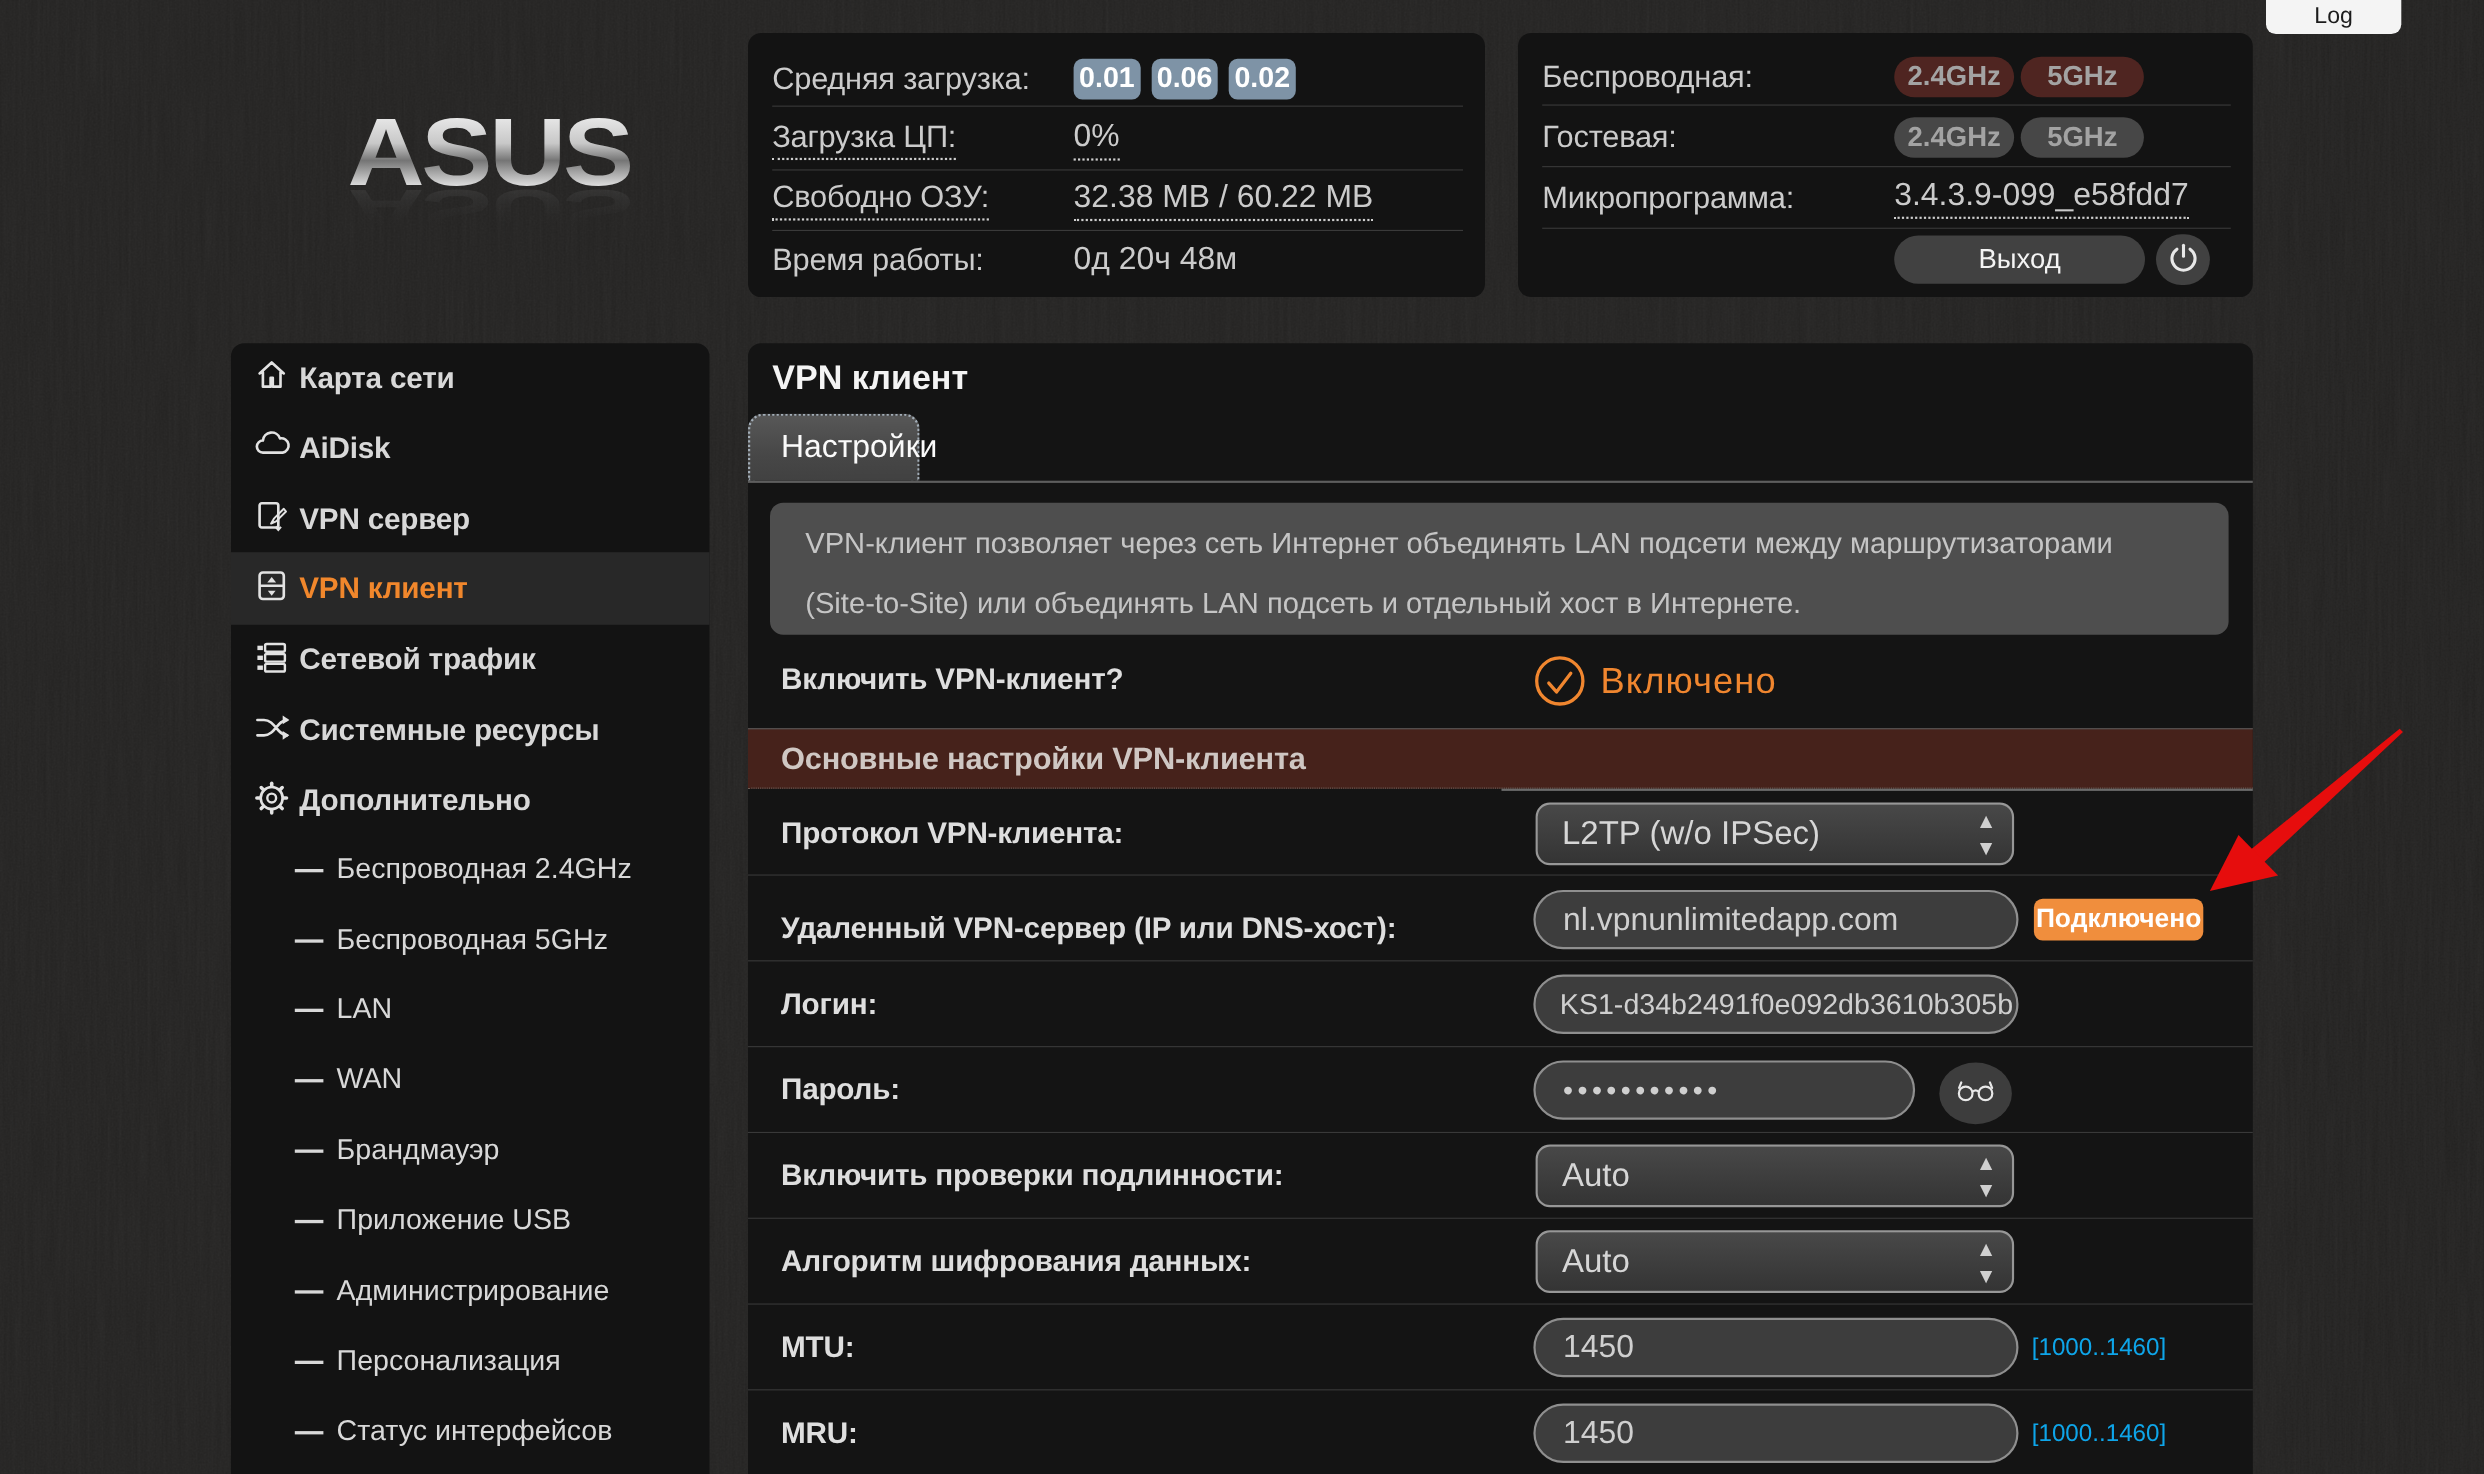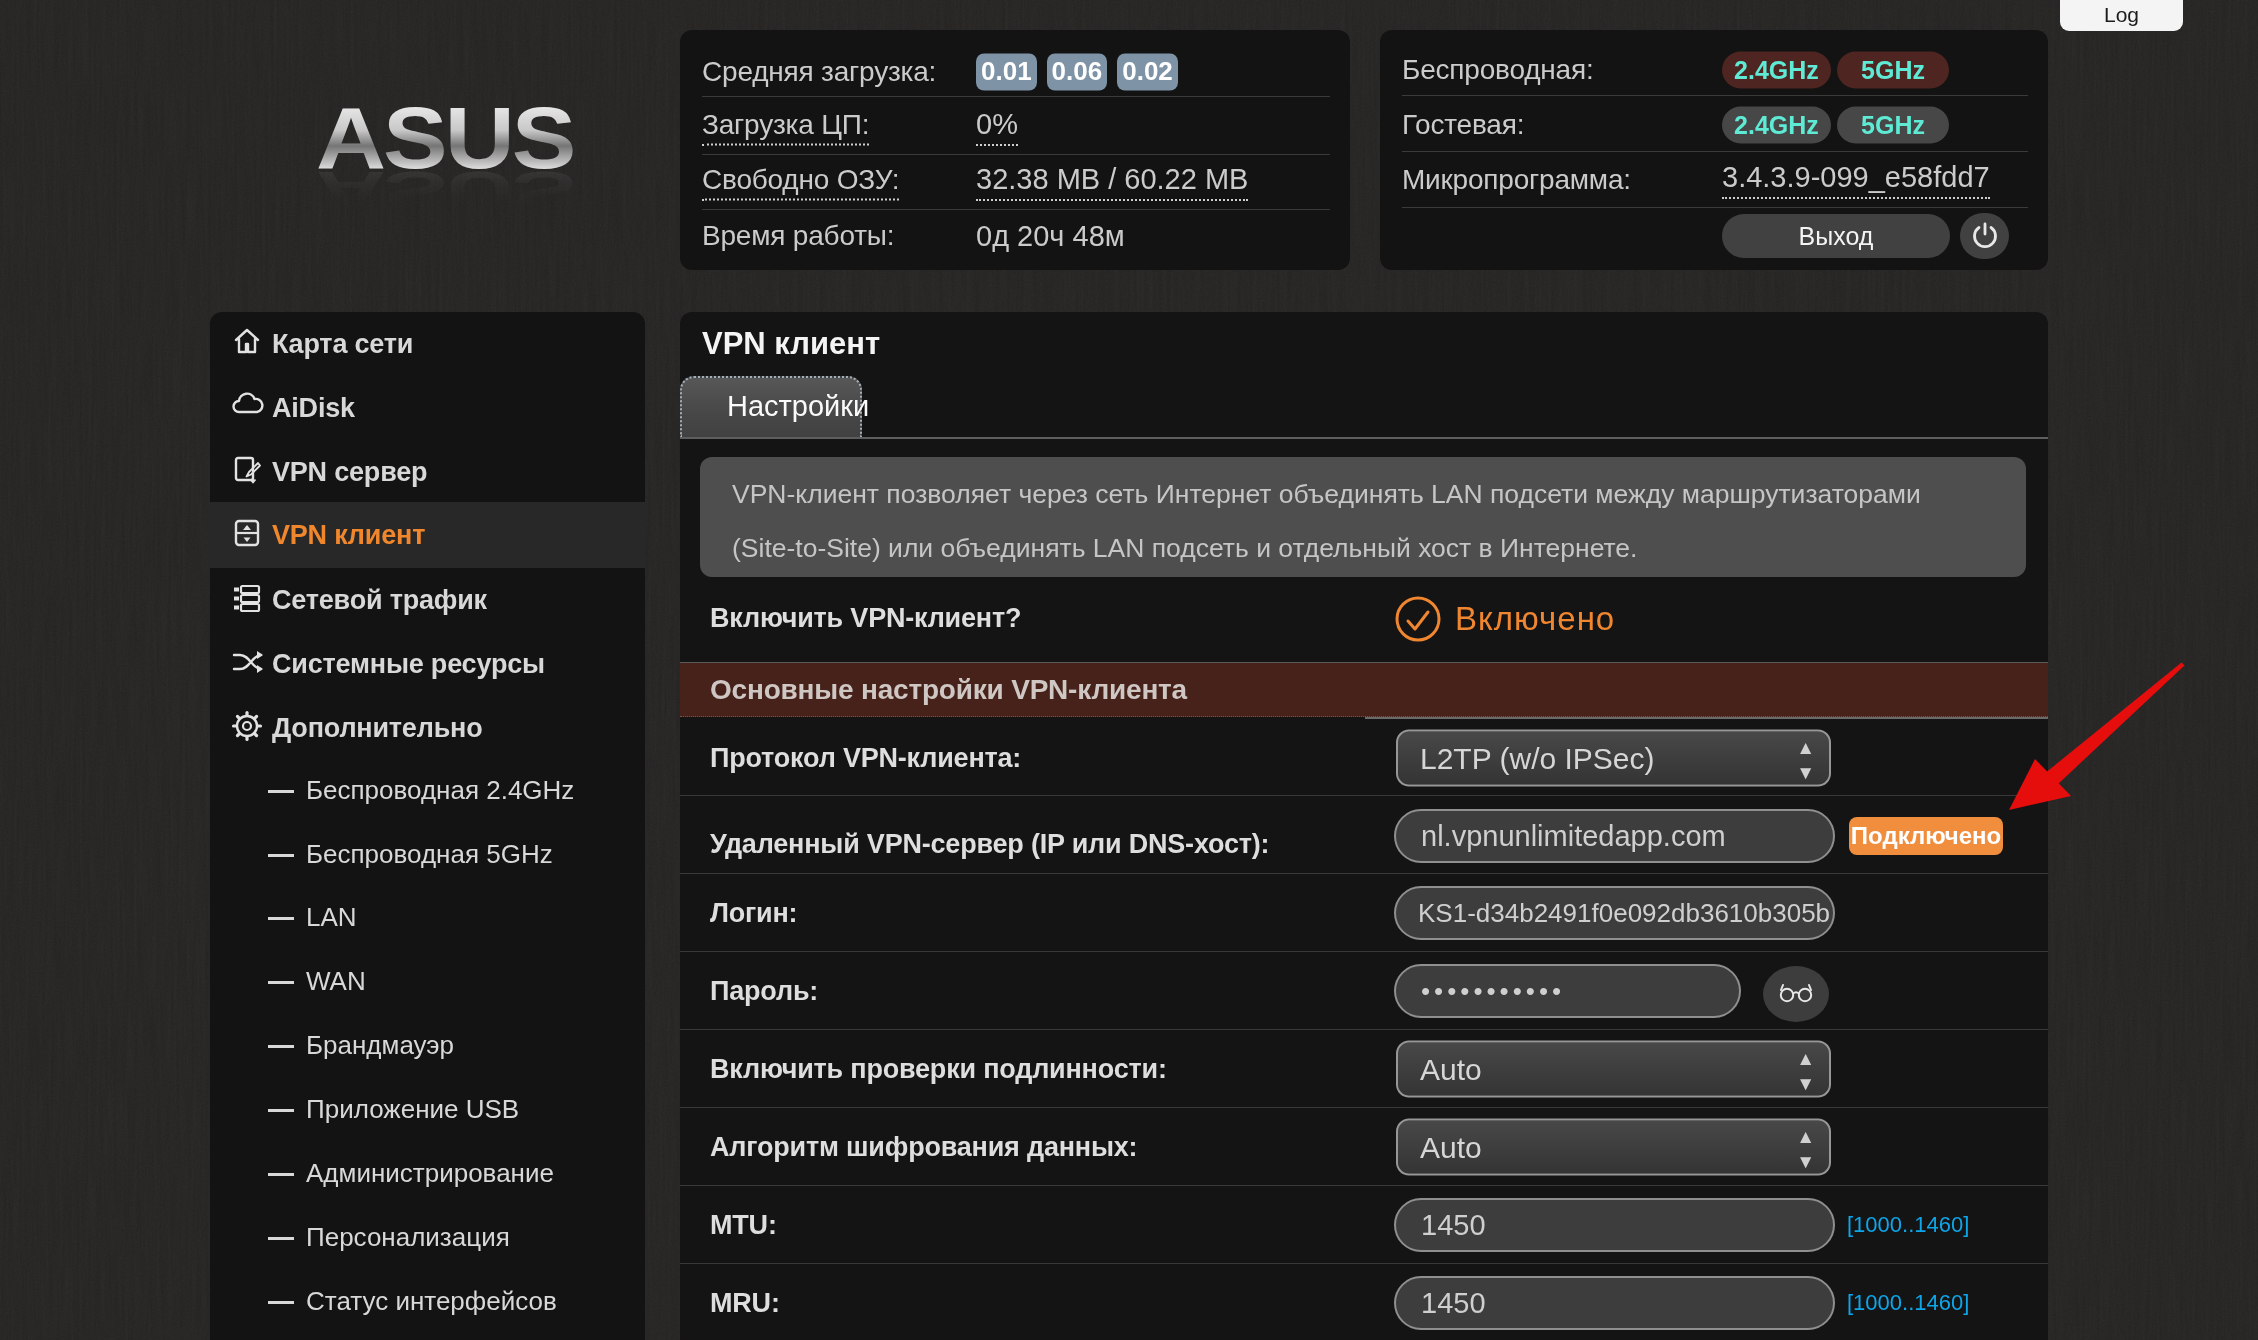--- a/index.html
+++ b/index.html
@@ -27,21 +27,21 @@
       font-size:29px; color:#cbcbcb; }
   .dotted { border-bottom:2px dotted #cfcfcf; padding-bottom:3px; }
   .sdiv { position:absolute; left:22px; right:20px; height:0; border-top:1px solid #3a3a3a; }
 
   .badge {
     display:inline-block; background:#7e93a6; color:#fff; font-weight:bold;
     font-size:26px; border-radius:8px; padding:2px 5px 4px; margin-right:10px; min-width:48px; text-align:center;
   }
 
   .pill {
-    display:inline-block; width:109px; height:37px; text-align:center; color:#5eead4; font-weight:bold;
+    display:inline-block; width:109px; height:37px; text-align:center; color:#a3a3a3; font-weight:bold;
     font-size:25px; border-radius:19px; line-height:36px; margin-right:6px; vertical-align:middle;
   }
   .pill.w2 { width:112px; }
   .pill.red { background:#4f2521; }
   .pill.gray { background:#474747; }
 
   #logBtn {
     position:absolute; left:2060px; top:0; width:123px; height:31px;
     background:#f4f4f4; border-radius:0 0 9px 9px; color:#1c1c1c;
     font-size:21px; text-align:center; line-height:30px;
@@ -58,24 +58,24 @@
   .subitem { position:absolute; left:0; width:100%; height:64px; }
   .subitem .dash { position:absolute; left:58px; top:50%; width:26px; height:0;
       border-top:3px solid #d8d8d8; }
   .subitem .txt { position:absolute; left:96px; top:50%; transform:translateY(-50%);
       font-size:26px; color:#d8d8d8; }
 
   
   #main { left:680px; top:312px; width:1368px; height:1028px; border-radius:12px 12px 0 0; background:#141414; }
   #mainTitle { position:absolute; left:22px; top:14px; font-size:31px; font-weight:bold; color:#f4f4f4; }
   #tab {
-    position:absolute; left:0px; top:64px; width:182px; height:61px;
+    position:absolute; left:0px; top:64px; width:156px; height:61px;
     border:2px dotted #a3aeb8; border-bottom:none; border-radius:14px 14px 0 0;
     background:linear-gradient(180deg,#575757,#474747 60%,#414141);
-    color:#fafafa; font-size:29px; line-height:57px; padding-left:45px;
+    color:#fafafa; font-size:29px; line-height:57px; padding-left:28px;text-align:center;
   }
   #tabLine { position:absolute; left:0; top:125px; width:100%; height:2px; background:#5e5e5e; }
   #descBox {
     position:absolute; left:20px; top:145px; width:1326px; height:120px;
     background:#4e4e4e; border-radius:12px; color:#c5c5c5; font-size:26.5px;
     padding:10px 0 0 32px; line-height:54px;
   }
   .flabel { position:absolute; left:30px; font-size:27px; letter-spacing:-0.2px; font-weight:bold; color:#dedede; transform:translateY(-50%); }
   .fsep { position:absolute; left:0; width:100%; height:0; border-top:1px solid #393939; }
   #banner {

